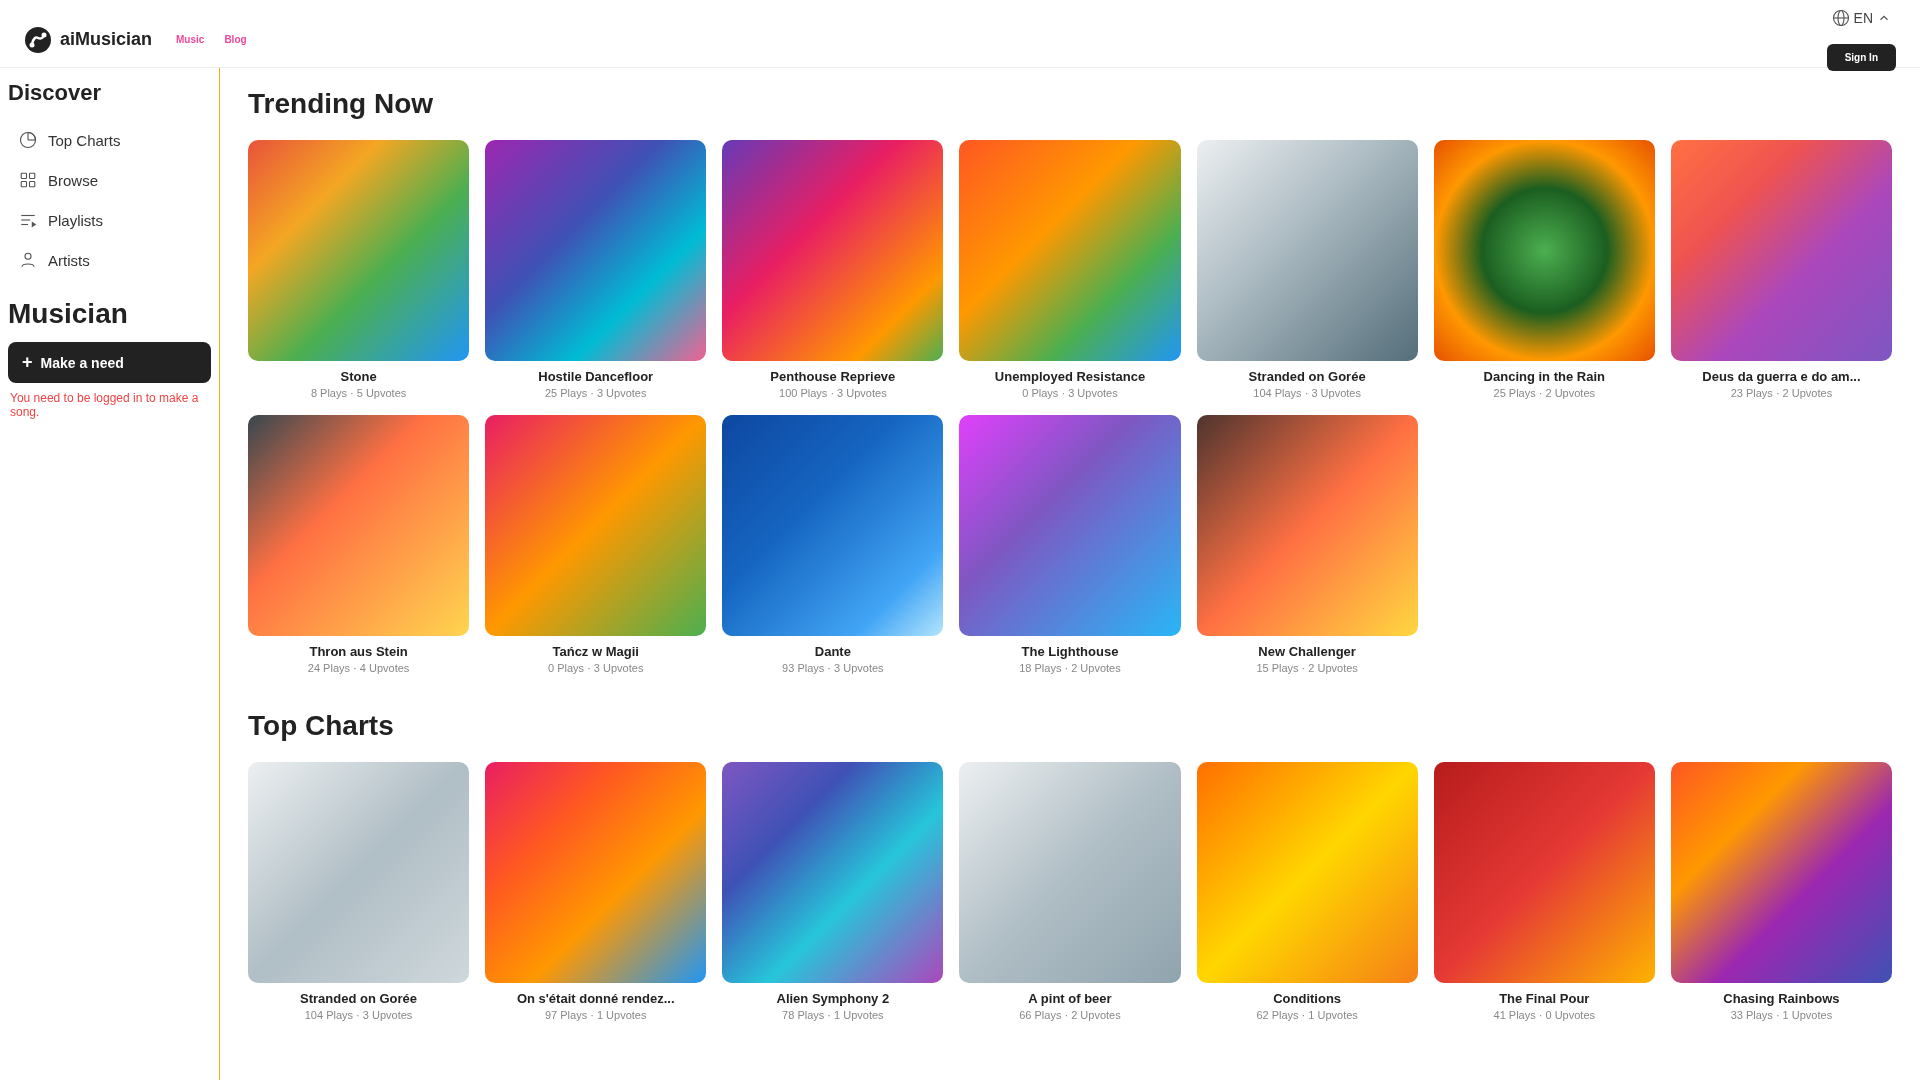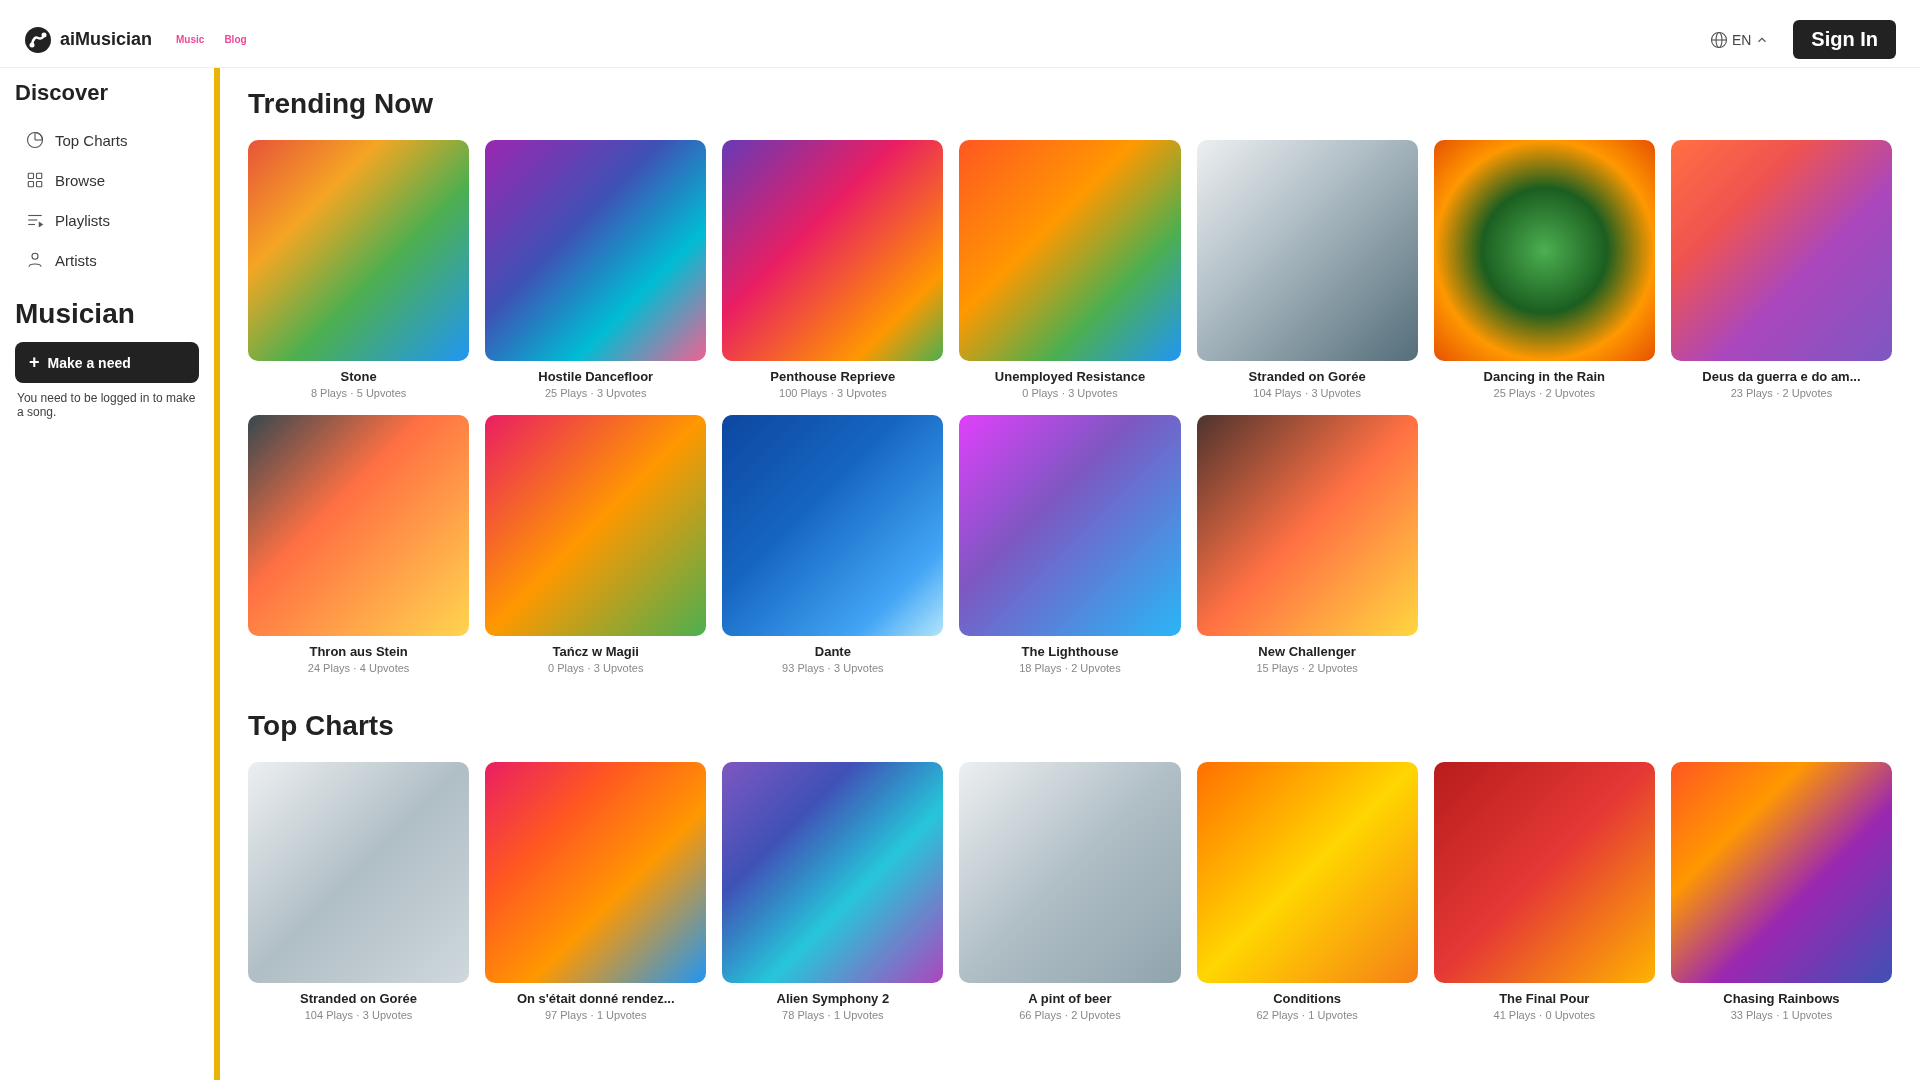--- a/index.html
+++ b/index.html
@@ -9,46 +9,46 @@
     .header {
       display: flex; align-items: center; justify-content: space-between;
       padding: 0 24px; height: 56px; border-bottom: 1px solid #eee;
       position: fixed; top: 12px; left: 0; right: 0; background: #fff; z-index: 100;
     }
     .header-left { display: flex; align-items: center; gap: 24px; }
     .logo { display: flex; align-items: center; gap: 8px; font-weight: 700; font-size: 18px; text-decoration: none; color: #222; }
     .logo-icon { width: 28px; height: 28px; }
     .nav-links { display: flex; gap: 20px; }
     .nav-link { text-decoration: none; color: #ec4899; font-size: 10px; font-weight: bold; }
-    .header-right { display: flex; align-items: center; gap: 24px; }
+    .header-right { display: flex; align-items: center; gap: 17px; flex-direction: column; }
     .lang-selector { display: flex; align-items: center; gap: 4px; font-size: 14px; color: #444; cursor: pointer; }
-    .sign-in-btn { background: #222; color: #fff; border: none; padding: 8px 18px; border-radius: 6px; font-size: 20px; font-weight: 600; cursor: pointer; }
+    .sign-in-btn { background: #222; color: #fff; border: none; padding: 8px 18px; border-radius: 6px; font-size: 10px; font-weight: 600; cursor: pointer; }
 
     
     .app-body { display: flex; margin-top: 56px; height: calc(1080px - 56px); }
 
     
     .sidebar {
-      width: 220px; min-width: 220px; padding: 24px 15px;
-      border-right: 6px solid #eab308; overflow-y: auto;
+      width: 220px; min-width: 220px; padding: 24px 8px;
+      border-right: 1px solid #eab308; overflow-y: auto;
     }
     .sidebar-section-title { font-size: 22px; font-weight: 700; margin-bottom: 16px; }
     .sidebar-item {
       display: flex; align-items: center; gap: 10px;
       padding: 8px 10px; border-radius: 8px; cursor: pointer;
       font-size: 15px; color: #333; text-decoration: none; margin-bottom: 4px;
     }
     .sidebar-item-icon { width: 20px; height: 20px; display: flex; align-items: center; justify-content: center; color: #555; }
     .sidebar-musician-title { font-size: 28px; font-weight: 700; margin: 20px 0 12px; }
     .make-song-btn {
       display: flex; align-items: center; gap: 8px;
       background: #222; color: #fff; border: none; border-radius: 8px;
       padding: 10px 14px; font-size: 14px; font-weight: 600; cursor: pointer; width: 100%; margin-bottom: 8px;
     }
-    .make-song-hint { font-size: 12px; color: #404040; padding: 0 2px; }
+    .make-song-hint { font-size: 12px; color: #ef4444; padding: 0 2px; }
 
     
     .main-content { flex: 1; overflow-y: auto; padding: 32px 28px; }
 
     .section-title { font-size: 28px; font-weight: 700; margin-bottom: 20px; }
 
     .music-grid {
       display: grid;
       grid-template-columns: repeat(7, 1fr);
       gap: 16px;

